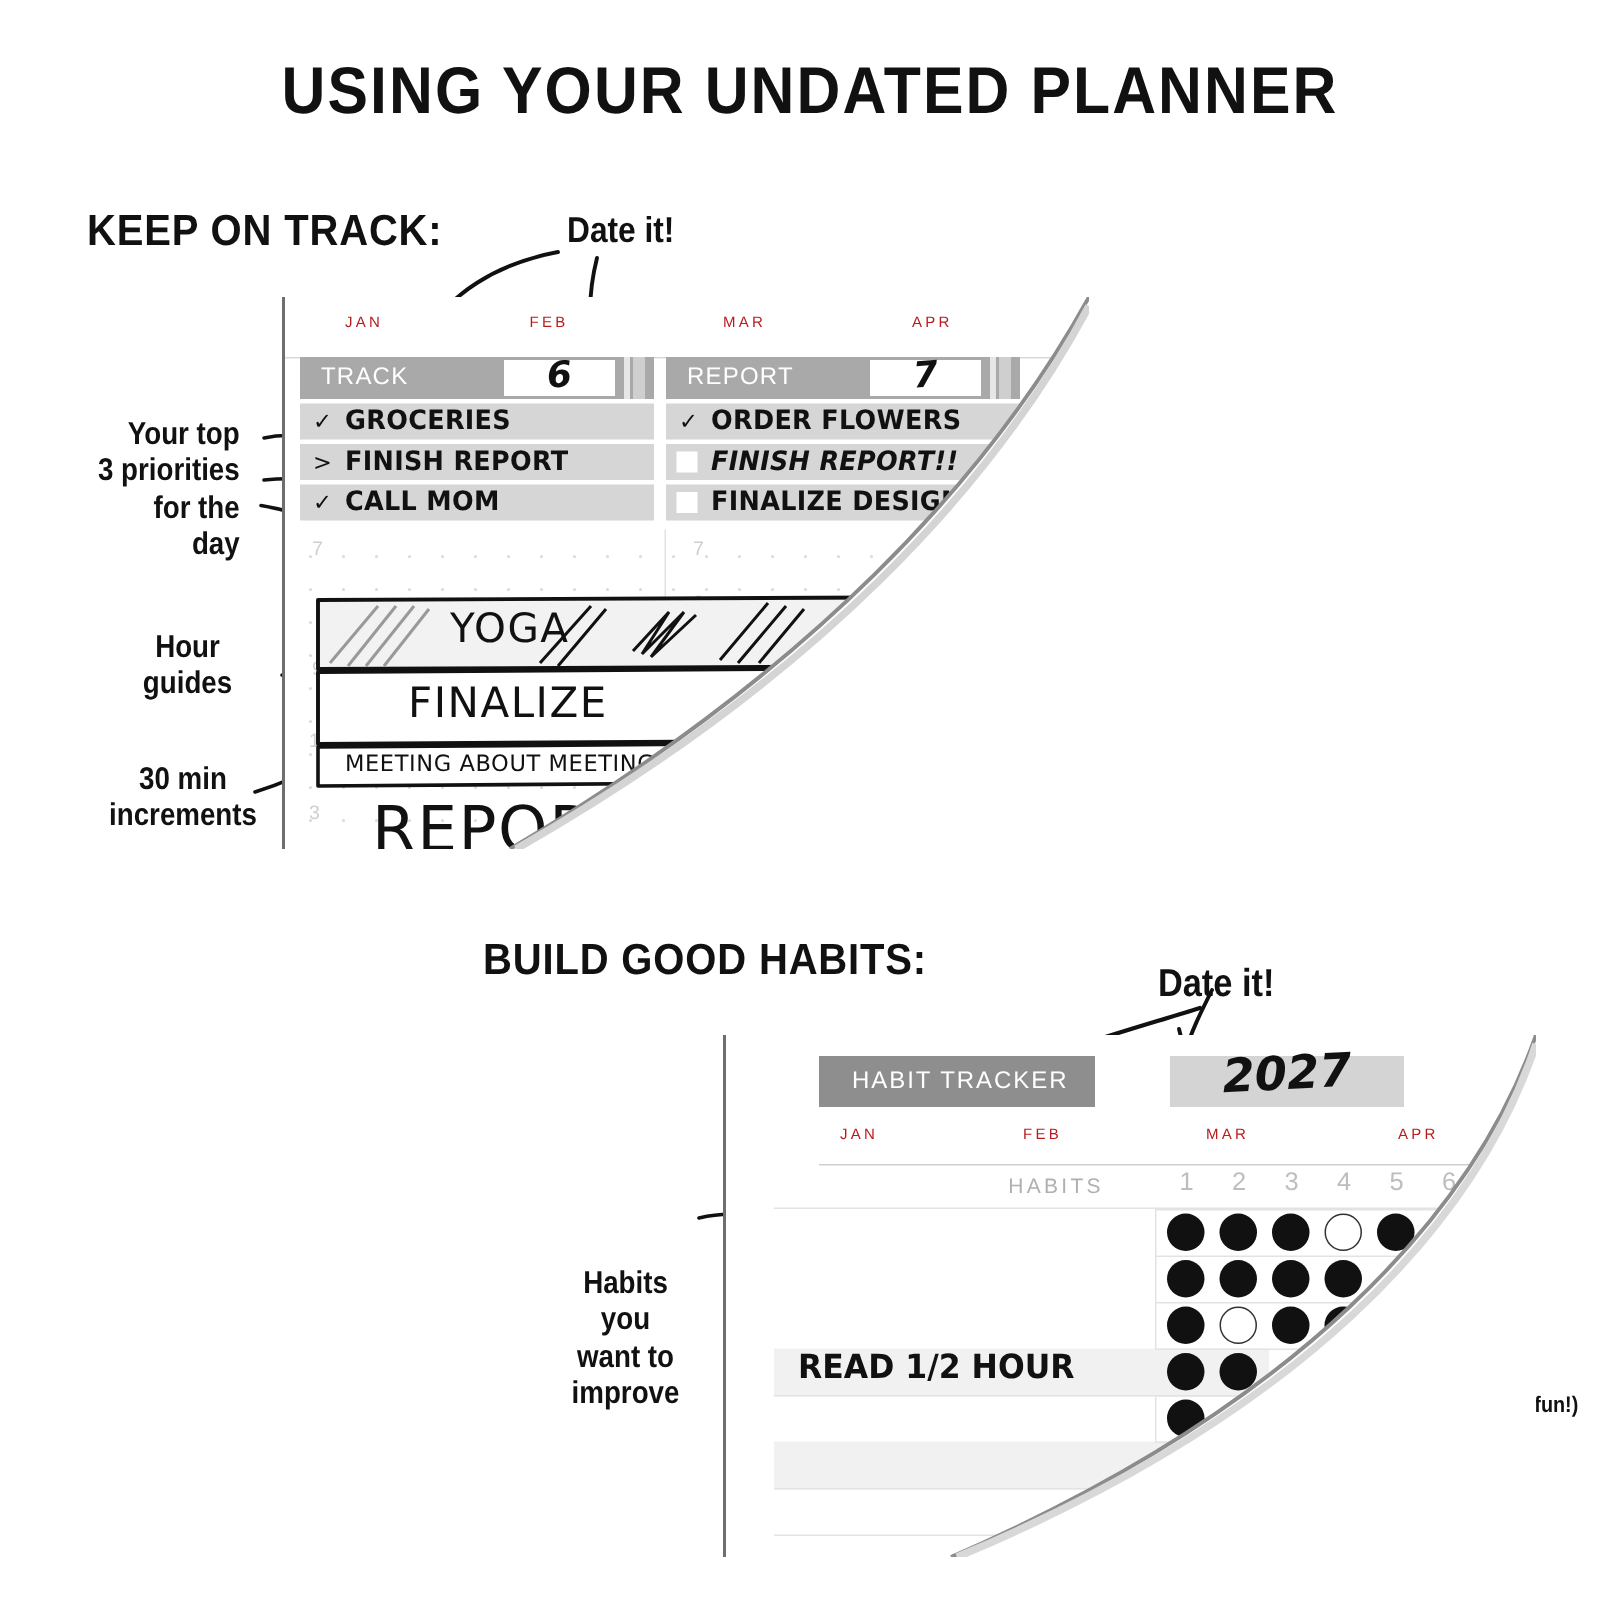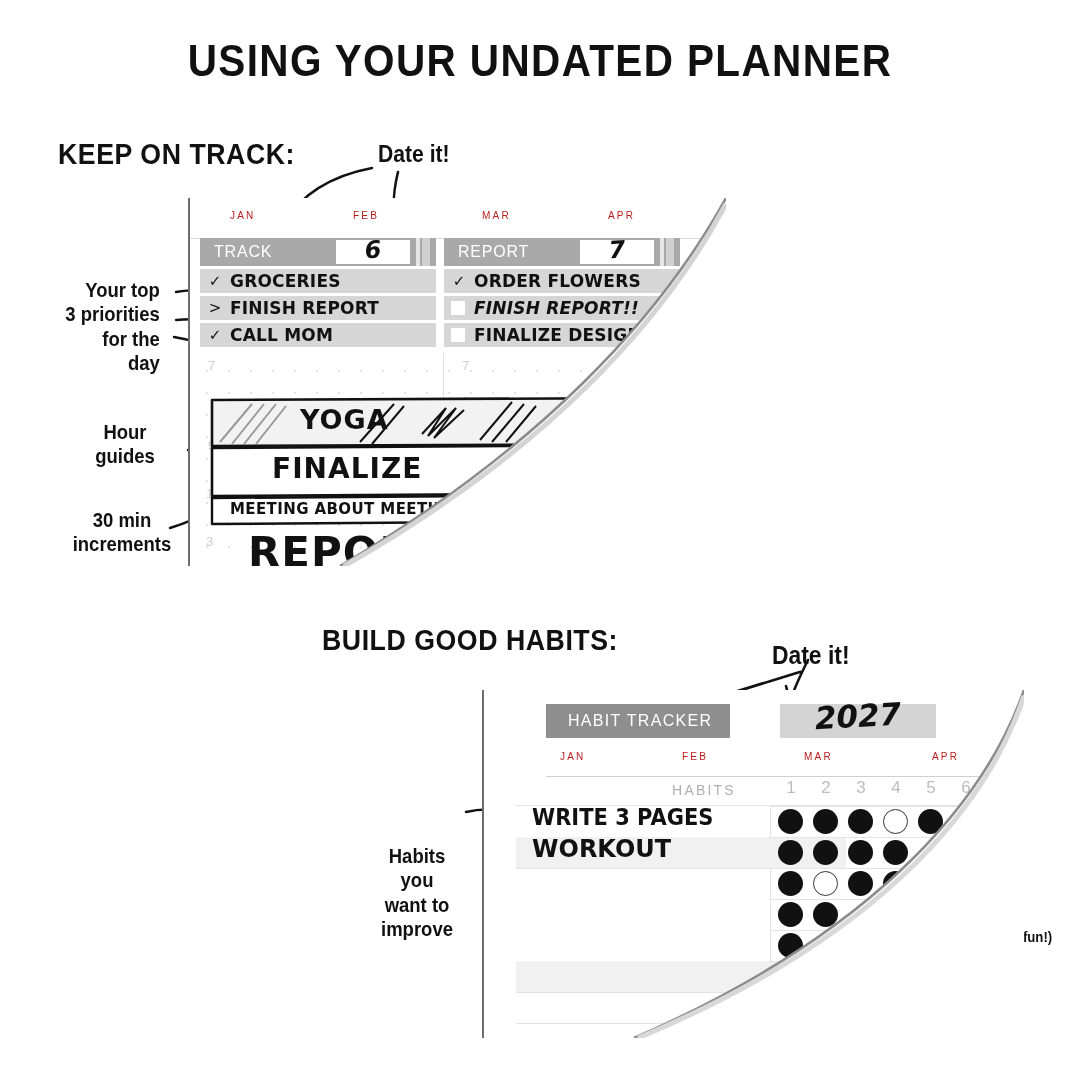--- a/index.html
+++ b/index.html
@@ -106,21 +106,21 @@
   }
 
   
   .hours{position:absolute;left:0;right:0;top:0;bottom:0;}
   .hourlabel{position:absolute;font-size:13px;color:#cfcfcf;font-family:"Liberation Sans",sans-serif;}
   .dotrow{position:absolute;height:2px;}
   .dot{position:absolute;width:2px;height:2px;background:#d9d9d9;border-radius:50%;}
   .vsep{position:absolute;width:1px;background:#e2e2e2;}
   .blocktxt{
     position:absolute;
-    font-family:"DejaVu Sans",sans-serif;font-weight:bold;color:#111;
+    font-family:"DejaVu Sans",sans-serif;font-weight:normal;color:#111;
     white-space:nowrap;
   }
 
   
   .ht-bar{position:absolute;left:62px;top:14px;width:184px;height:34px;background:#8e8e8e;}
   .ht-bar span{position:absolute;left:22px;top:8px;color:#fff;font-size:16px;letter-spacing:1.3px;}
   .ht-year{position:absolute;left:296px;top:14px;width:156px;height:34px;background:#d4d4d4;}
   .ht-yeartxt{
     position:absolute;left:296px;top:8px;width:156px;text-align:center;
     font-family:"DejaVu Sans",sans-serif;font-style:italic;font-weight:bold;font-size:31px;color:#111;
@@ -540,25 +540,22 @@
     <div class="ht-daynum" style="left:296px;">1</div>
     <div class="ht-daynum" style="left:331px;">2</div>
     <div class="ht-daynum" style="left:366px;">3</div>
     <div class="ht-daynum" style="left:401px;">4</div>
     <div class="ht-daynum" style="left:436px;">5</div>
     <div class="ht-daynum" style="left:471px;">6</div>
 
     <div class="gridline" style="left:286px;top:115px;width:1px;height:217px;"></div>
     <div class="gridline" style="left:32px;top:115px;width:460px;height:1px;"></div>
 
-    <div class="hrow" style="top:116px;">
-      <span class="htxt">WRITE 3 PAGES</span>
-    </div>
-    <div class="hrow alt" style="top:147px;">
-      <span class="htxt" style="font-size:24px;">WORKOUT</span>
+    <div class="hrow alt" style="top:209px;">
+      <span class="htxt">READ 1/2 HOUR</span>
     </div>
     <div class="hrow alt" style="top:271px;">
       <span class="htxt"></span>
     </div>
     <div class="hrow" style="top:302px;">
       <span class="htxt"></span>
     </div>
     <div class="gridline" style="left:286px;top:116px;width:206px;height:1px;"></div>
     <div class="gridline" style="left:286px;top:147px;width:206px;height:1px;"></div>
     <div class="gridline" style="left:286px;top:178px;width:206px;height:1px;"></div>

